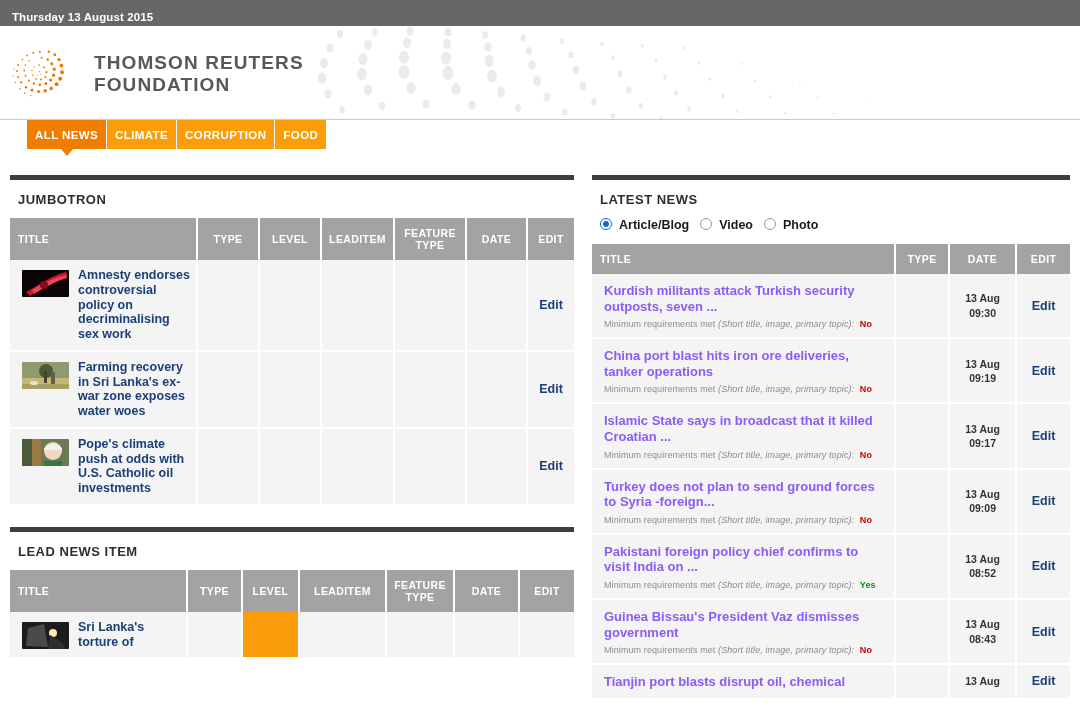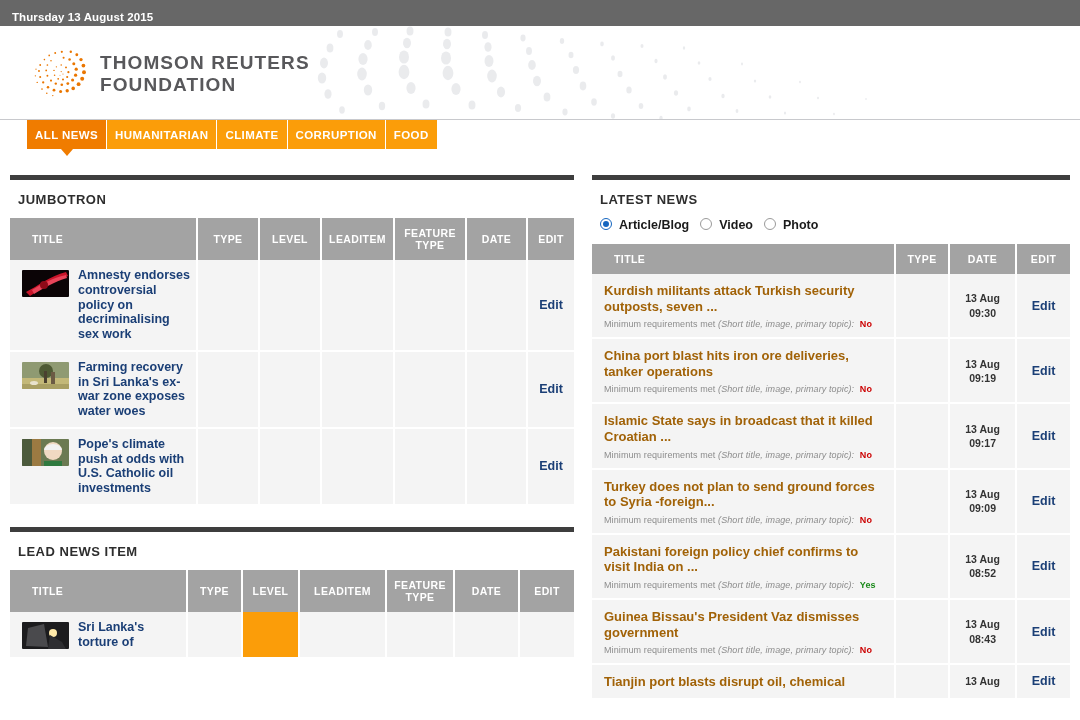--- a/index.html
+++ b/index.html
@@ -36,24 +36,24 @@
   }
   .dotpattern {
     position: absolute;
     top: 0; right: 0;
     width: 800px; height: 94px;
     opacity: .55;
     pointer-events: none;
   }
   .logo-wrap {
     position: absolute;
-    left: 30px; top: 18px;
+    left: 8px; top: 18px;
     display: flex;
     align-items: center;
-    gap: 10px;
+    gap: 26px;
   }
   .logo-mark { width: 60px; height: 60px; }
   .logo-text {
     color: #58585b;
     font-size: 19px;
     font-weight: bold;
     line-height: 1.18;
     letter-spacing: 1.1px;
   }
 
@@ -125,21 +125,21 @@
     color: #ffffff;
     font-size: 10.5px;
     font-weight: bold;
     letter-spacing: .4px;
     text-align: center;
     padding: 9px 2px;
     border-right: 2px solid #ffffff;
     vertical-align: middle;
   }
   thead th:last-child { border-right: none; }
-  thead th.th-title { text-align: left; padding-left: 22px; }
+  thead th.th-title { text-align: left; padding-left: 8px; }
 
   tbody td {
     background: #f4f4f4;
     border-right: 2px solid #ffffff;
     border-bottom: 2px solid #ffffff;
     vertical-align: middle;
     padding: 8px 4px;
   }
   tbody td:last-child { border-right: none; }
 
@@ -204,21 +204,21 @@
     border-radius: 50%;
     background: #1566c0;
   }
   .radio-label {
     font-size: 12.5px;
     font-weight: bold;
     color: #1a1a1a;
   }
   .latest-title-cell { padding: 9px 10px 8px 12px; }
   .latest-headline {
-    color: #a16207;
+    color: #8b5cf6;
     font-size: 13px;
     font-weight: bold;
     line-height: 1.2;
     cursor: pointer;
     display: block;
   }
   .req-line {
     margin-top: 5px;
     font-size: 9px;
     color: #8c8c8c;
@@ -378,21 +378,20 @@
     </svg>
     <div class="logo-text">
       <div>THOMSON REUTERS</div>
       <div>FOUNDATION</div>
     </div>
   </div>
 </div>
 
 <div class="navbar">
   <div class="tab active">ALL NEWS</div>
-  <div class="tab">HUMANITARIAN</div>
   <div class="tab">CLIMATE</div>
   <div class="tab">CORRUPTION</div>
   <div class="tab">FOOD</div>
 </div>
 
 <div class="page">
 
   <div class="col-left">
 
     <div class="section-rule"></div>

